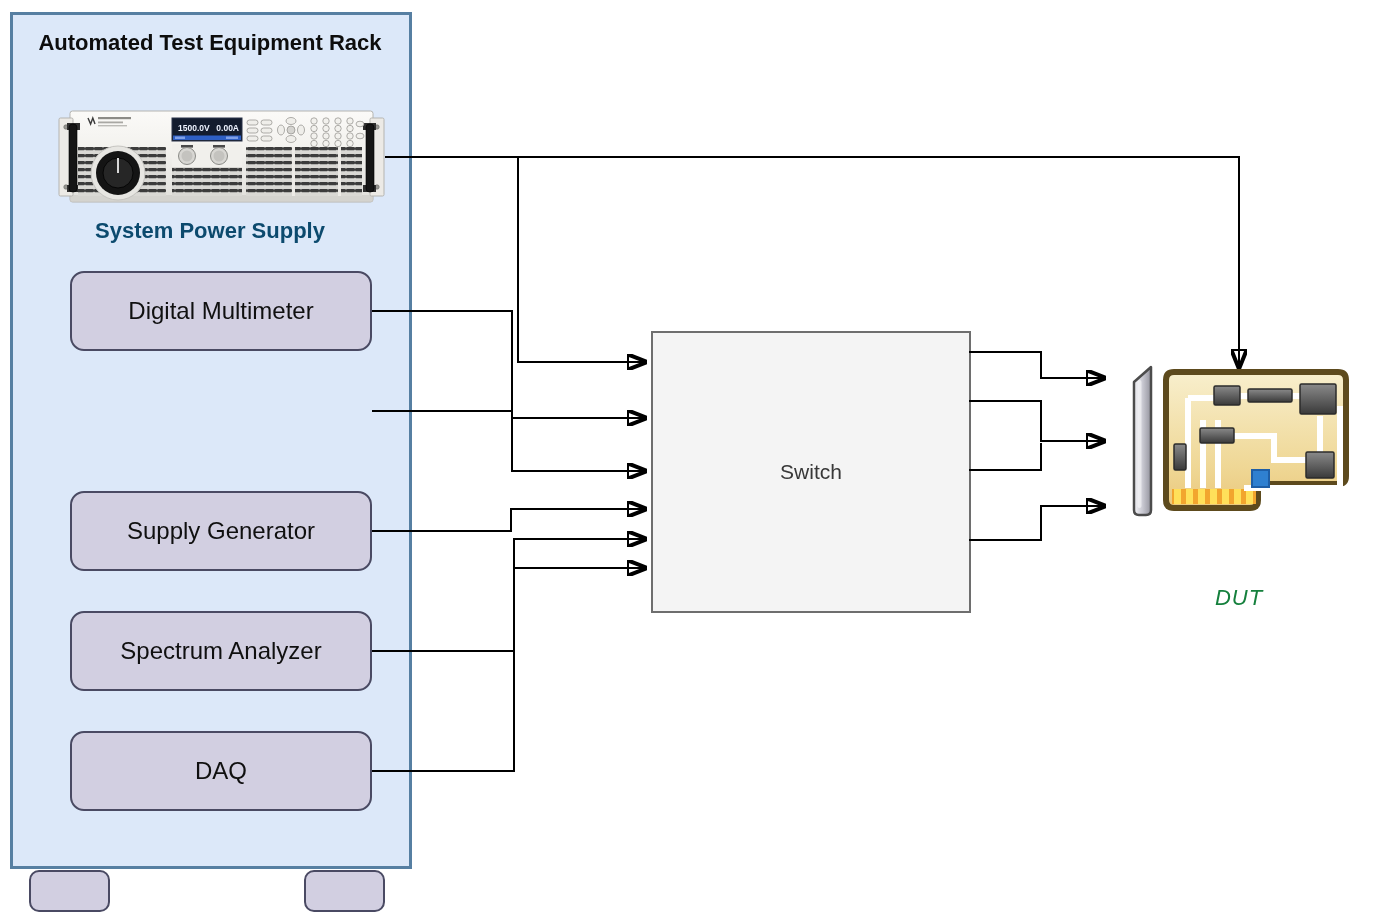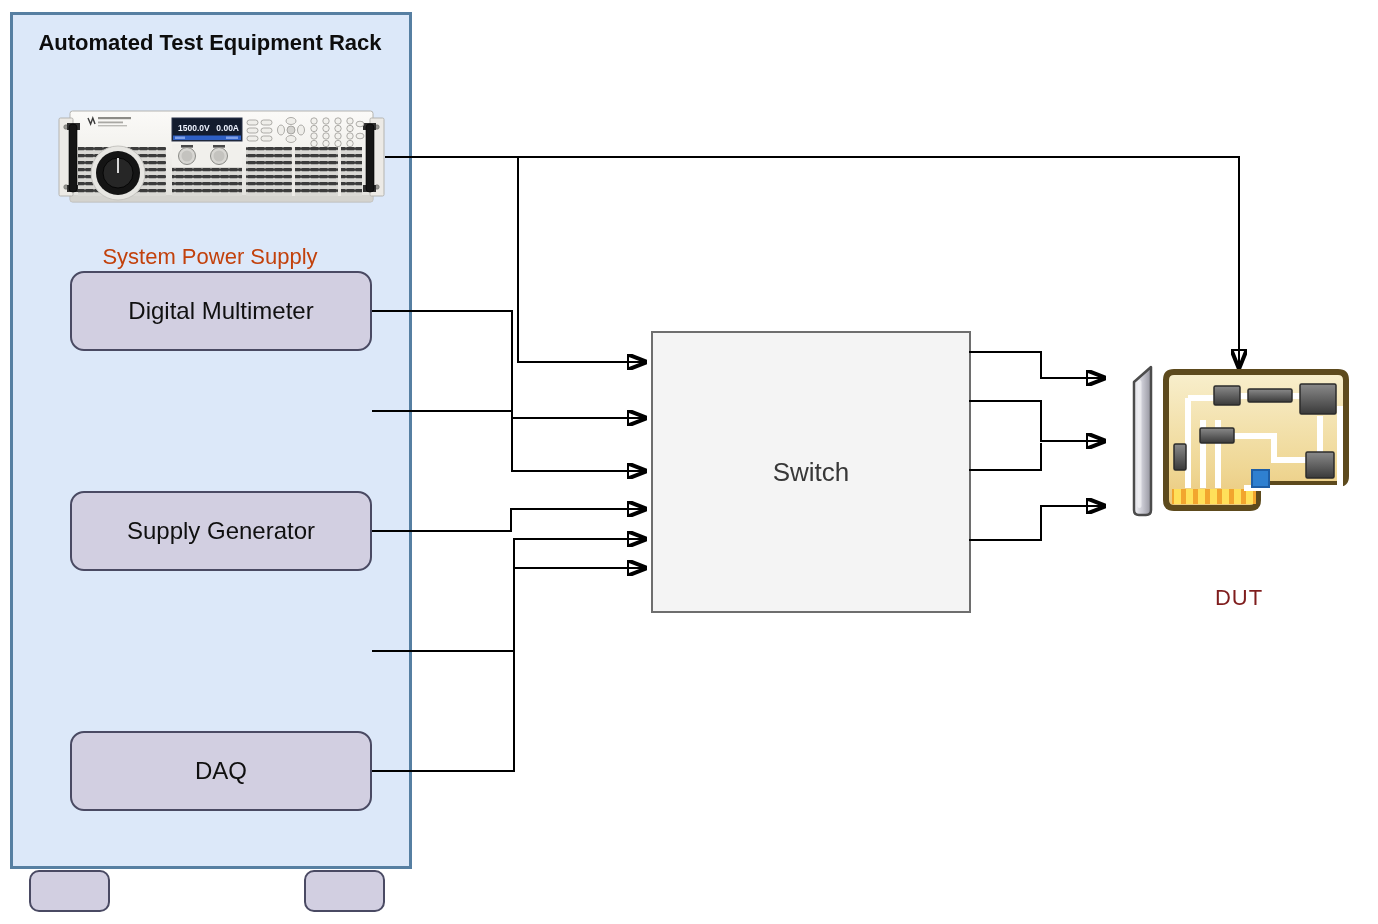--- a/index.html
+++ b/index.html
@@ -12,21 +12,21 @@
     background:var(--rack-fill,#dce8f9);
     border:3px solid var(--rack-border,#567fa2);
   }
   .rack-title{
     position:absolute;left:30px;top:28px;width:360px;
     text-align:center;font-size:22px;font-weight:bold;color:#0d0d0d;line-height:1.32;
   }
   .psu-svg{position:absolute;left:58px;top:110px;width:327px;height:95px;}
   .psu-label{
     position:absolute;left:10px;top:218px;width:400px;text-align:center;
-    font-size:22px;font-weight:normal;color:#c2410c;margin-top:26px;
+    font-size:22px;font-weight:bold;color:#0c4a6e;
   }
   .instrument{
     position:absolute;left:70px;width:298px;height:76px;
     background:var(--instrument-fill,#d2cfe1);
     border:2px solid var(--instrument-border,#4a4a63);
     border-radius:14px;display:flex;align-items:center;justify-content:center;
     font-size:24px;color:#101010;
   }
   .inst-1{top:271px}.inst-2{top:371px}.inst-3{top:491px}.inst-4{top:611px}.inst-5{top:731px}
   .foot{
@@ -34,26 +34,26 @@
     background:var(--instrument-fill,#d2cfe1);
     border:2px solid var(--instrument-border,#4a4a63);
     border-radius:10px;
   }
   .foot-left{left:29px}.foot-right{left:304px}
   .switch-box{
     position:absolute;left:651px;top:331px;width:316px;height:278px;
     background:var(--switch-fill,#f4f4f4);
     border:2.5px solid var(--switch-border,#6e6e6e);
     display:flex;align-items:center;justify-content:center;
-    font-size:26px;color:#383838;
+    font-size:21px;color:#383838;
   }
   .dut-svg{position:absolute;left:1124px;top:362px;width:232px;height:160px;}
   .dut-label{
     position:absolute;left:1189px;top:585px;width:100px;text-align:center;
-    font-size:22px;color:#7f1d1d;letter-spacing:1px;
+    font-size:22px;color:#15803d;letter-spacing:1px;font-style:italic;
   }
   .connectors{position:absolute;left:0;top:0;width:1378px;height:924px;pointer-events:none;}
   .connectors path{stroke:var(--connector,#000000);stroke-width:2;fill:none;}
 </style>
 </head>
 <body>
 
 <div class="canvas">
 
   <div class="rack-panel"></div>
@@ -174,20 +174,23 @@
     </g>
   </svg>
   <div class="psu-label">System Power Supply</div>
 
   <div class="instrument inst-1">
     <span>Digital Multimeter</span>
   </div>
   <div class="instrument inst-3">
     <span>Supply Generator</span>
   </div>
+  <div class="instrument inst-4">
+    <span>Spectrum Analyzer</span>
+  </div>
   <div class="instrument inst-5">
     <span>DAQ</span>
   </div>
 
   <div class="switch-box">
     <span>Switch</span>
   </div>
 
   <svg class="dut-svg" viewBox="0 0 232 160">
     <defs>

